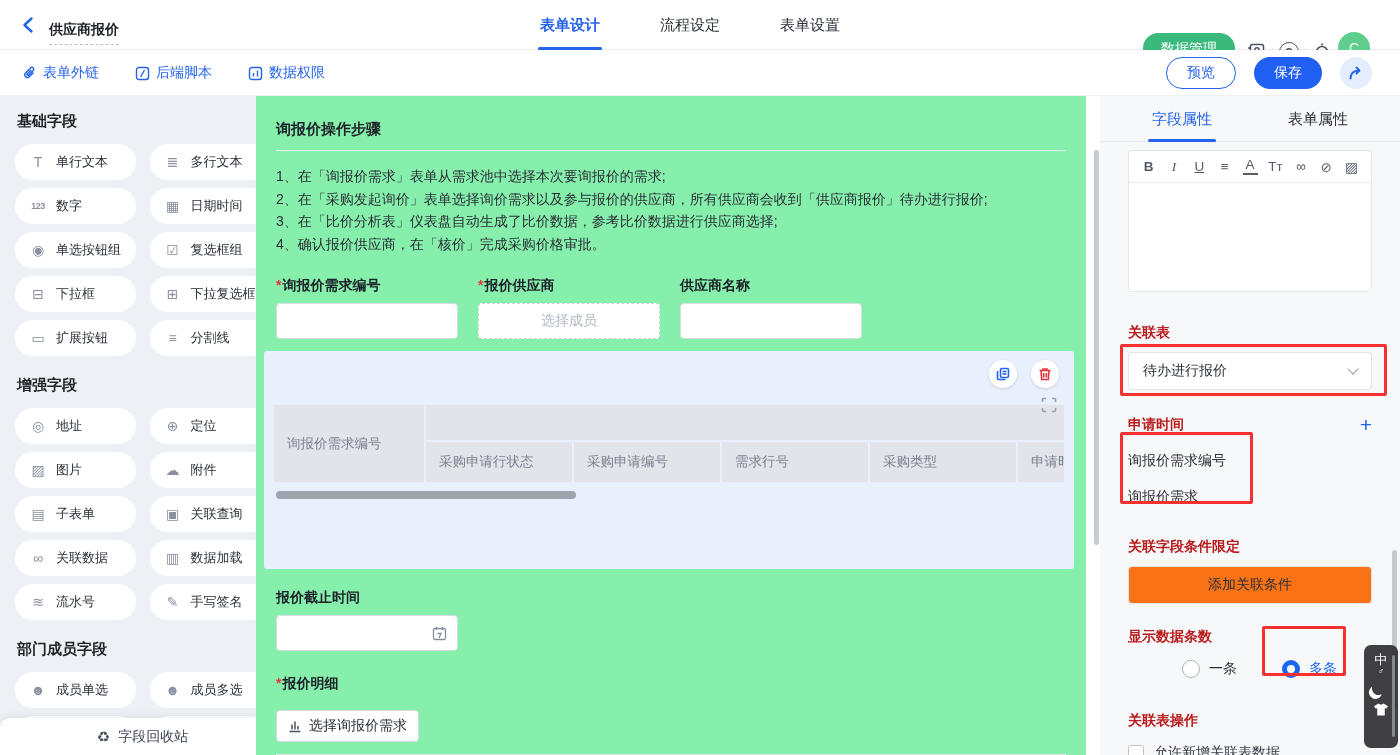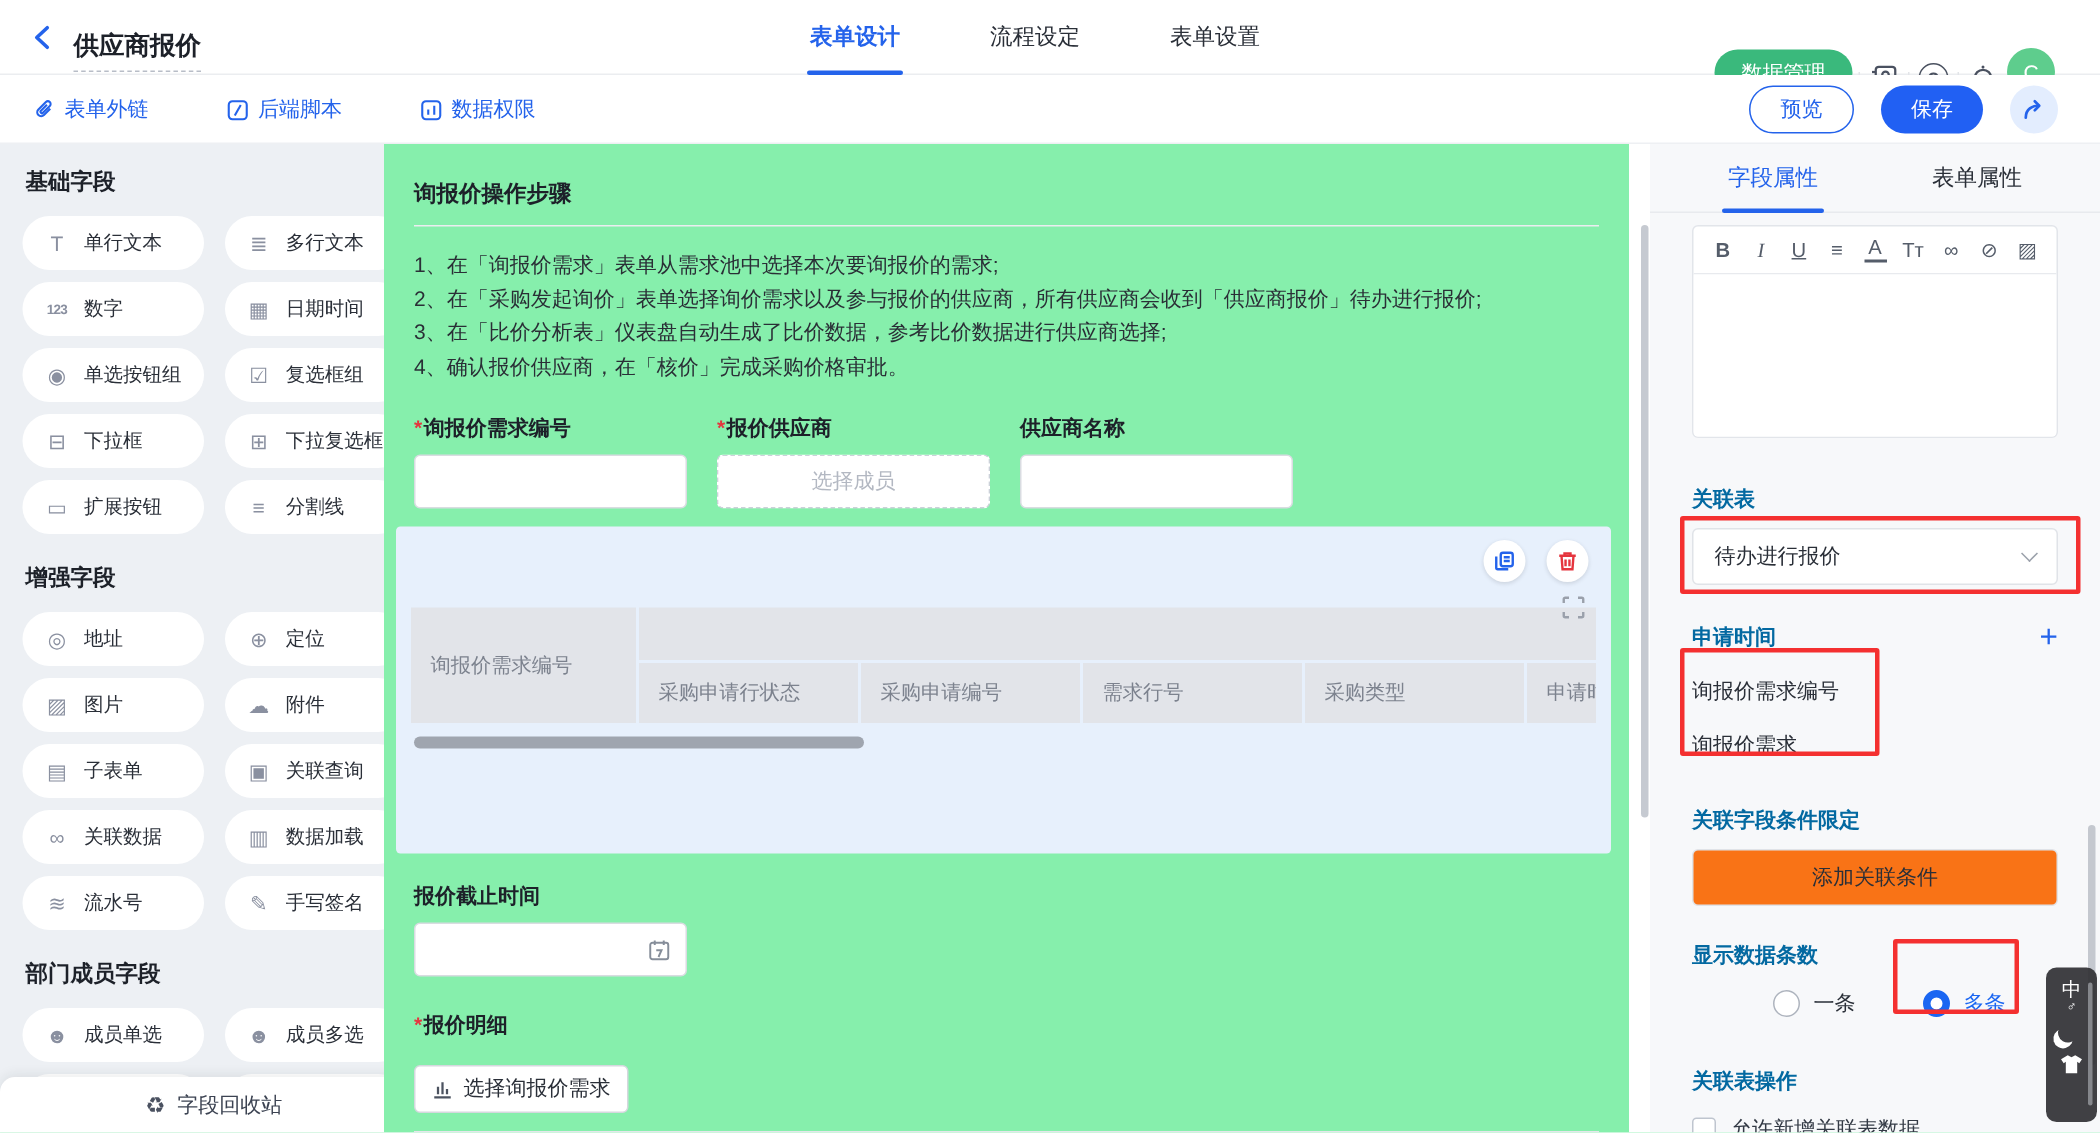--- a/index.html
+++ b/index.html
@@ -4,35 +4,35 @@
 <style>
   * { margin:0; padding:0; box-sizing:border-box; }
   html,body { width:1400px; height:755px; }
   body { font-family:"Liberation Sans","DejaVu Sans",sans-serif; color:#1f2430; }
   .app { position:relative; width:1400px; height:755px; background:#fff; overflow:hidden; }
 
   
   .topbar { position:absolute; top:0; left:0; right:0; height:50px; background:#fff; border-bottom:1px solid #ebedf0; z-index:5; }
   .tb-left { position:absolute; left:20px; top:0; height:50px; display:flex; align-items:center; gap:11px; }
   .back-btn { display:flex; align-items:center; cursor:pointer; }
-  .page-title { font-size:17px; font-weight:700; color:#1d2129; border-bottom:1px dashed #b8bdc7; padding-bottom:5px;margin-top:16px; }
+  .page-title { font-size:14px; font-weight:700; color:#1d2129; border-bottom:1px dashed #b8bdc7; padding-bottom:5px;margin-top:16px; }
   .tb-tabs { position:absolute; left:540px; top:0; height:50px; display:flex; gap:60px; }
   .tab { font-size:15px; color:#2a2f38; height:50px; line-height:50px; position:relative; cursor:pointer; }
   .tab.active { color:#2463eb; font-weight:600; }
   .tab.active::after { content:""; position:absolute; left:-2px; right:-2px; bottom:0; height:3px; background:#2463eb; border-radius:2px; }
   .tb-right { position:absolute; right:30px; top:0; height:64px; display:flex; align-items:flex-end; gap:4px; }
   .pill-green { background:#3ab97c; color:#fff; border:none; border-radius:16px; height:31px; padding:0 18px; font-size:14px; cursor:pointer; }
   .vdiv { width:1px; height:16px; background:#e3e5e9; }
   .hicon { width:24px; height:24px; display:flex; align-items:center; justify-content:center; color:#4a5160; cursor:pointer; }
   .help-circle { width:20px; height:20px; border:1.7px solid #4a5160; border-radius:50%; font-size:13px; font-weight:700; display:flex; align-items:center; justify-content:center; }
   .avatar { width:32px; height:32px; border-radius:50%; background:#5ecd8d; color:#fff; font-size:14px; display:flex; align-items:center; justify-content:center; cursor:pointer; }
 
   
   .subbar { position:absolute; top:50px; left:0; right:0; height:46px; background:#fff; border-bottom:1px solid #eef0f3; z-index:5; }
-  .sb-links { position:absolute; left:22px; top:0; height:46px; display:flex; gap:52px; align-items:center; }
+  .sb-links { position:absolute; left:22px; top:0; height:46px; display:flex; gap:36px; align-items:center; }
   .sb-link { display:flex; align-items:center; gap:6px; color:#2463eb; font-size:14px; cursor:pointer; }
   .sb-right { position:absolute; right:28px; top:0; height:46px; display:flex; gap:18px; align-items:center; }
   .btn-outline { height:32px; padding:0 20px; border-radius:16px; border:1px solid #2463eb; color:#2463eb; background:#fff; font-size:14px; cursor:pointer; }
   .btn-primary { height:32px; padding:0 20px; border-radius:16px; border:none; background:#2160f3; color:#fff; font-size:14px; cursor:pointer; }
   .share-circle { width:32px; height:32px; border-radius:50%; background:#e3edfe; display:flex; align-items:center; justify-content:center; cursor:pointer; }
 
   
   .sidebar { position:absolute; top:96px; left:0; width:285px; bottom:0; background:#edf0f4; padding:16px 15px 0; }
   .sb-title { font-size:15px; font-weight:700; color:#1d2129; margin:0 0 13px 2px; }
   .pill-grid { display:grid; grid-template-columns:1fr 1fr; gap:8px 14px; margin-bottom:20px; }
@@ -77,21 +77,21 @@
   .p-tab.active { color:#2463eb; }
   .p-tab.active::after { content:""; position:absolute; left:-4px; right:-4px; bottom:0; height:3px; background:#2463eb; border-radius:2px; }
   .editor { margin-top:8px; background:#fff; border:1px solid #e2e5ea; border-radius:4px; height:142px; overflow:hidden; }
   .ed-toolbar { height:32px; border-bottom:1px solid #e8eaee; display:flex; align-items:center; justify-content:space-between; padding:0 12px; color:#555d6a; font-size:13.5px; }
   .ed-ic { min-width:15px; text-align:center; cursor:pointer; }
   .ed-ic.b { font-weight:700; }
   .ed-ic.i { font-style:italic; font-family:"Liberation Serif",serif; }
   .ed-ic.u { text-decoration:underline; }
   .ed-ic.a { border-bottom:2px solid #555d6a; line-height:1.1; }
   .ed-body { height:110px; background:#fff; cursor:text; }
-  .p-label { font-size:14px; font-weight:700; color:#0369a1; }
+  .p-label { font-size:14px; font-weight:700; color:#b91c1c; }
   .mt-assoc { margin-top:32px; }
   .p-select { margin-top:10px; height:38px; background:#fff; border:1px solid #e0e3e8; border-radius:4px; display:flex; align-items:center; justify-content:space-between; padding:0 14px; font-size:14px; color:#2a2f38; cursor:pointer; }
   .chev { width:8px; height:8px; border-right:1.6px solid #9aa0aa; border-bottom:1.6px solid #9aa0aa; transform:rotate(45deg); margin-top:-4px; }
   .assoc-row { margin-top:26px; display:flex; justify-content:space-between; align-items:center; }
   .plus { color:#2463eb; font-size:21px; line-height:18px; cursor:pointer; }
   .af-item { margin-top:18px; font-size:14px; color:#2a2f38; cursor:pointer; }
   .mt-cond { margin-top:32px; }
   .p-btn { margin-top:10px; width:100%; height:38px; background:#f97316; border:1px solid #e0e3e8; border-radius:4px; font-size:14px; color:#2a2f38; display:flex; align-items:center; justify-content:center; cursor:pointer; }
   .mt-count { margin-top:24px; }
   .radio-row { margin-top:14px; display:flex; align-items:center; gap:45px; padding-left:54px; }

